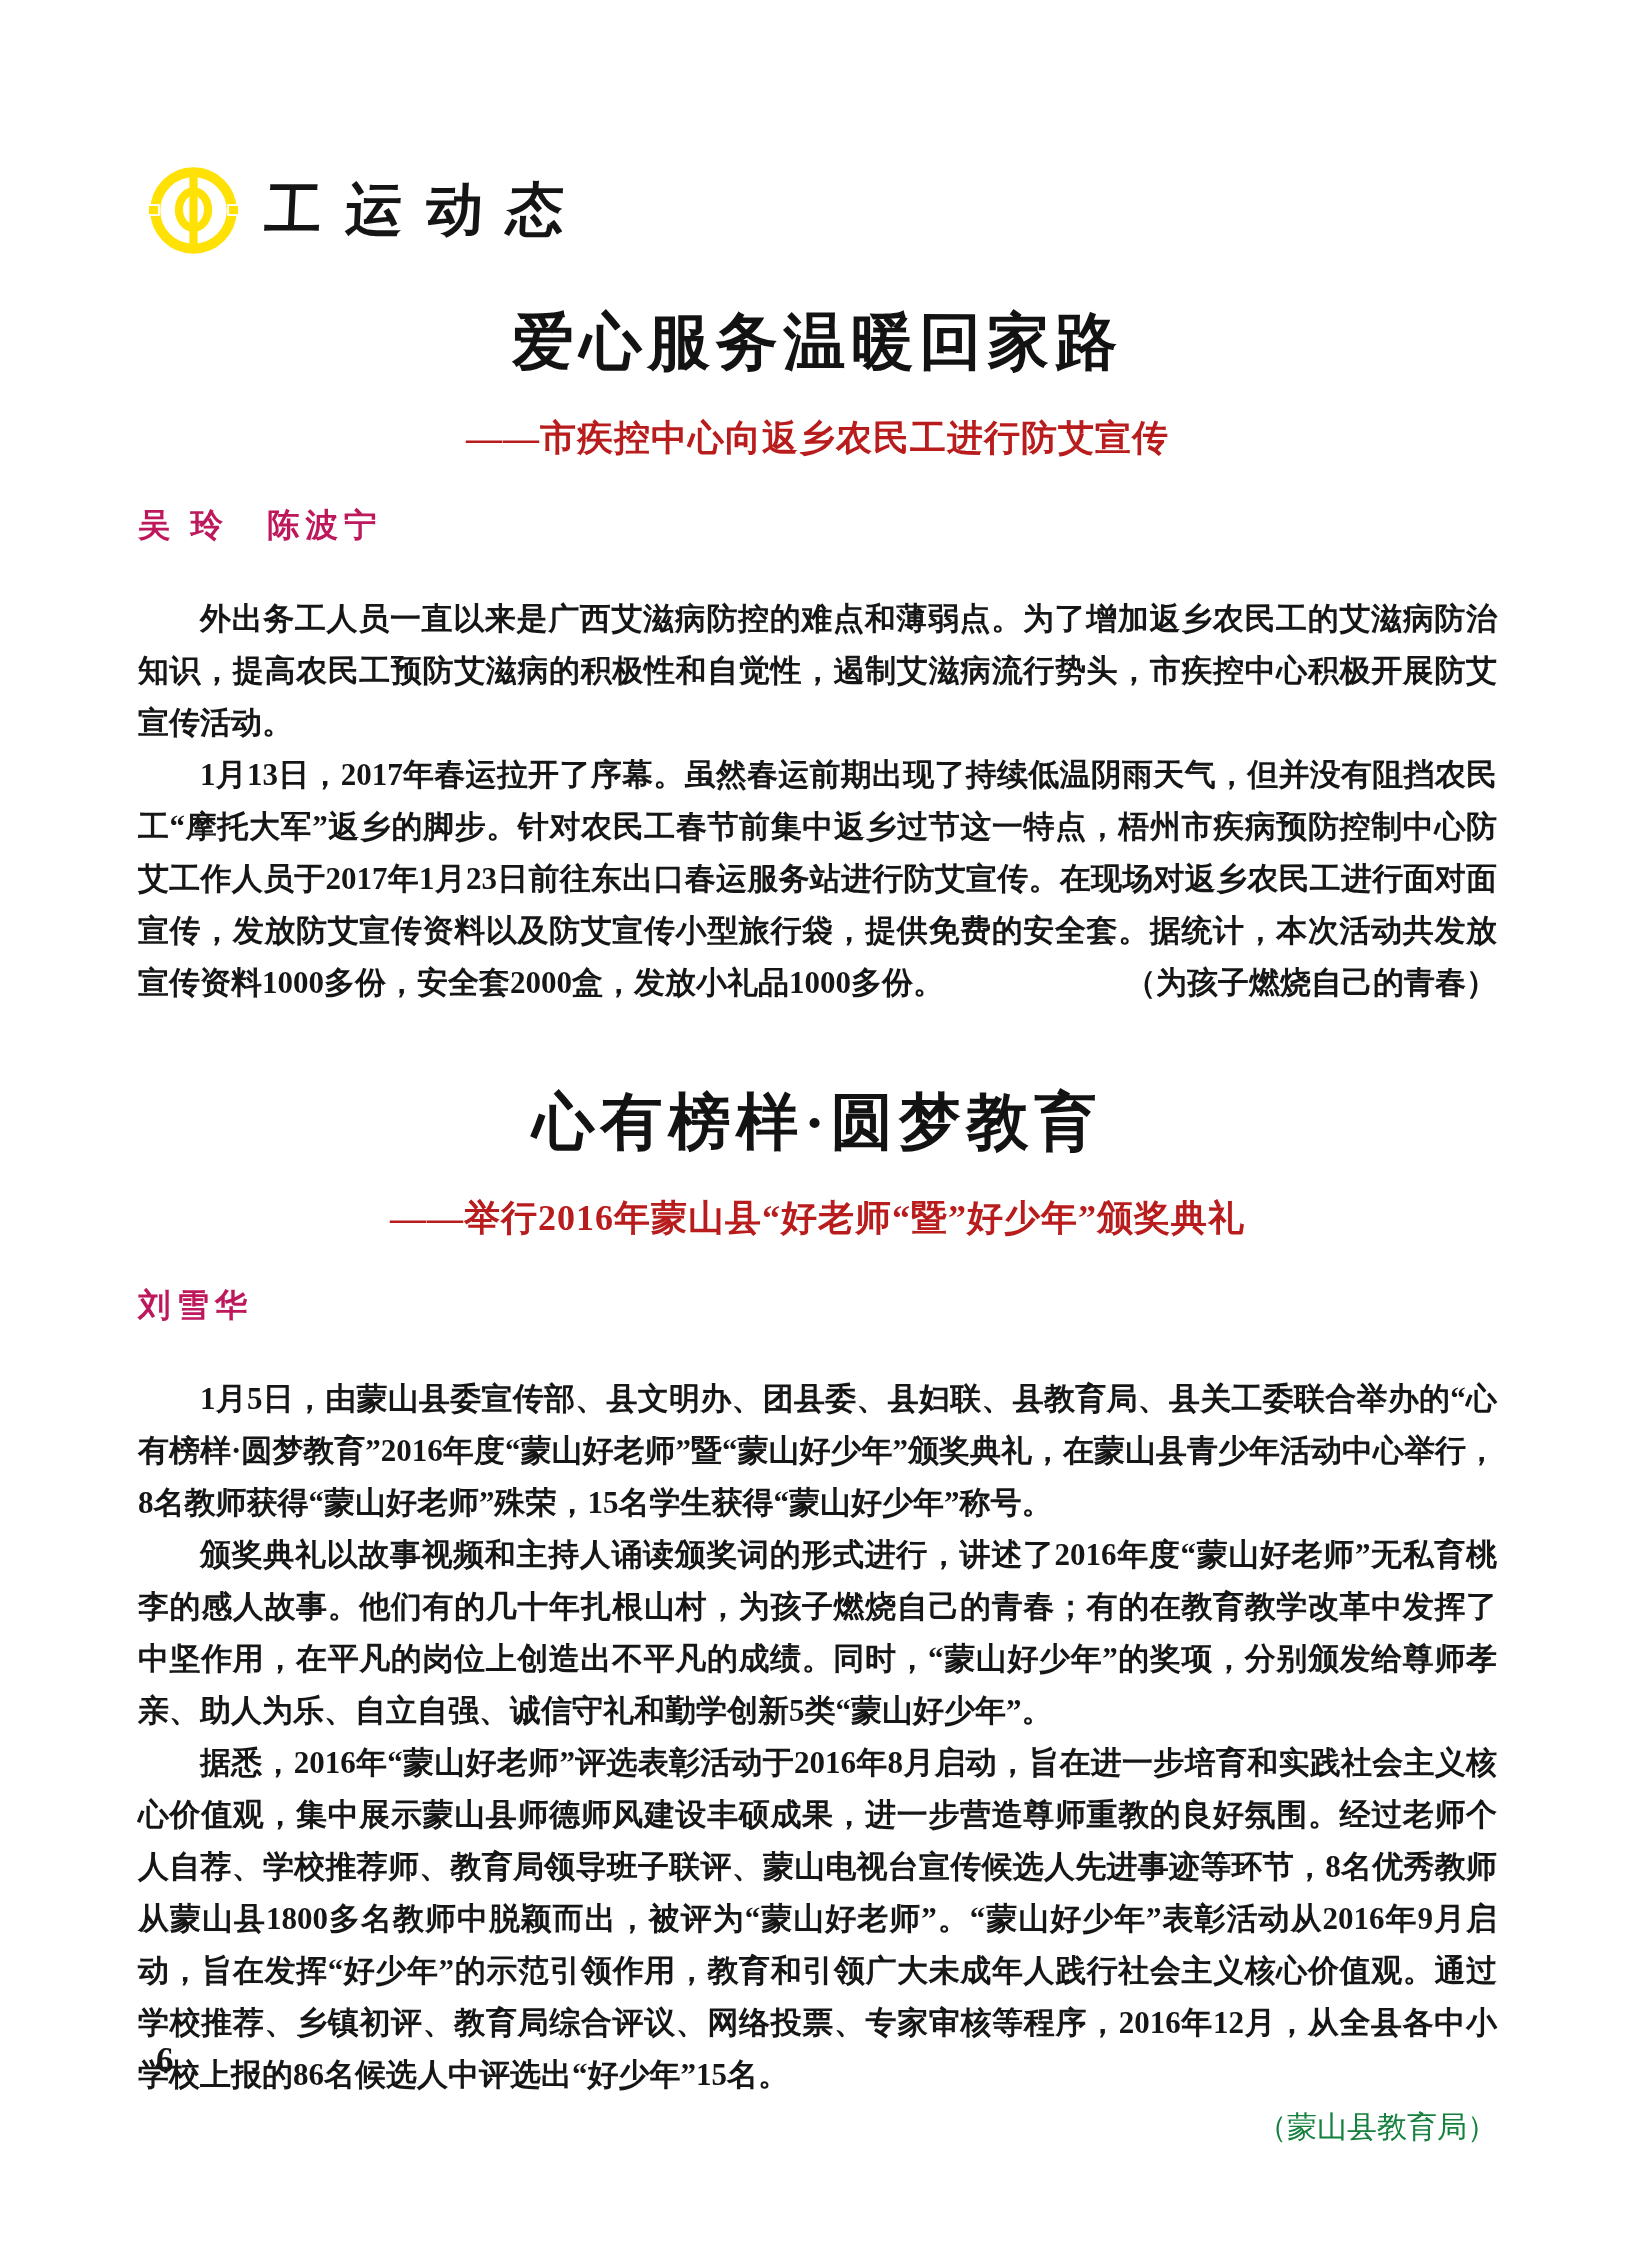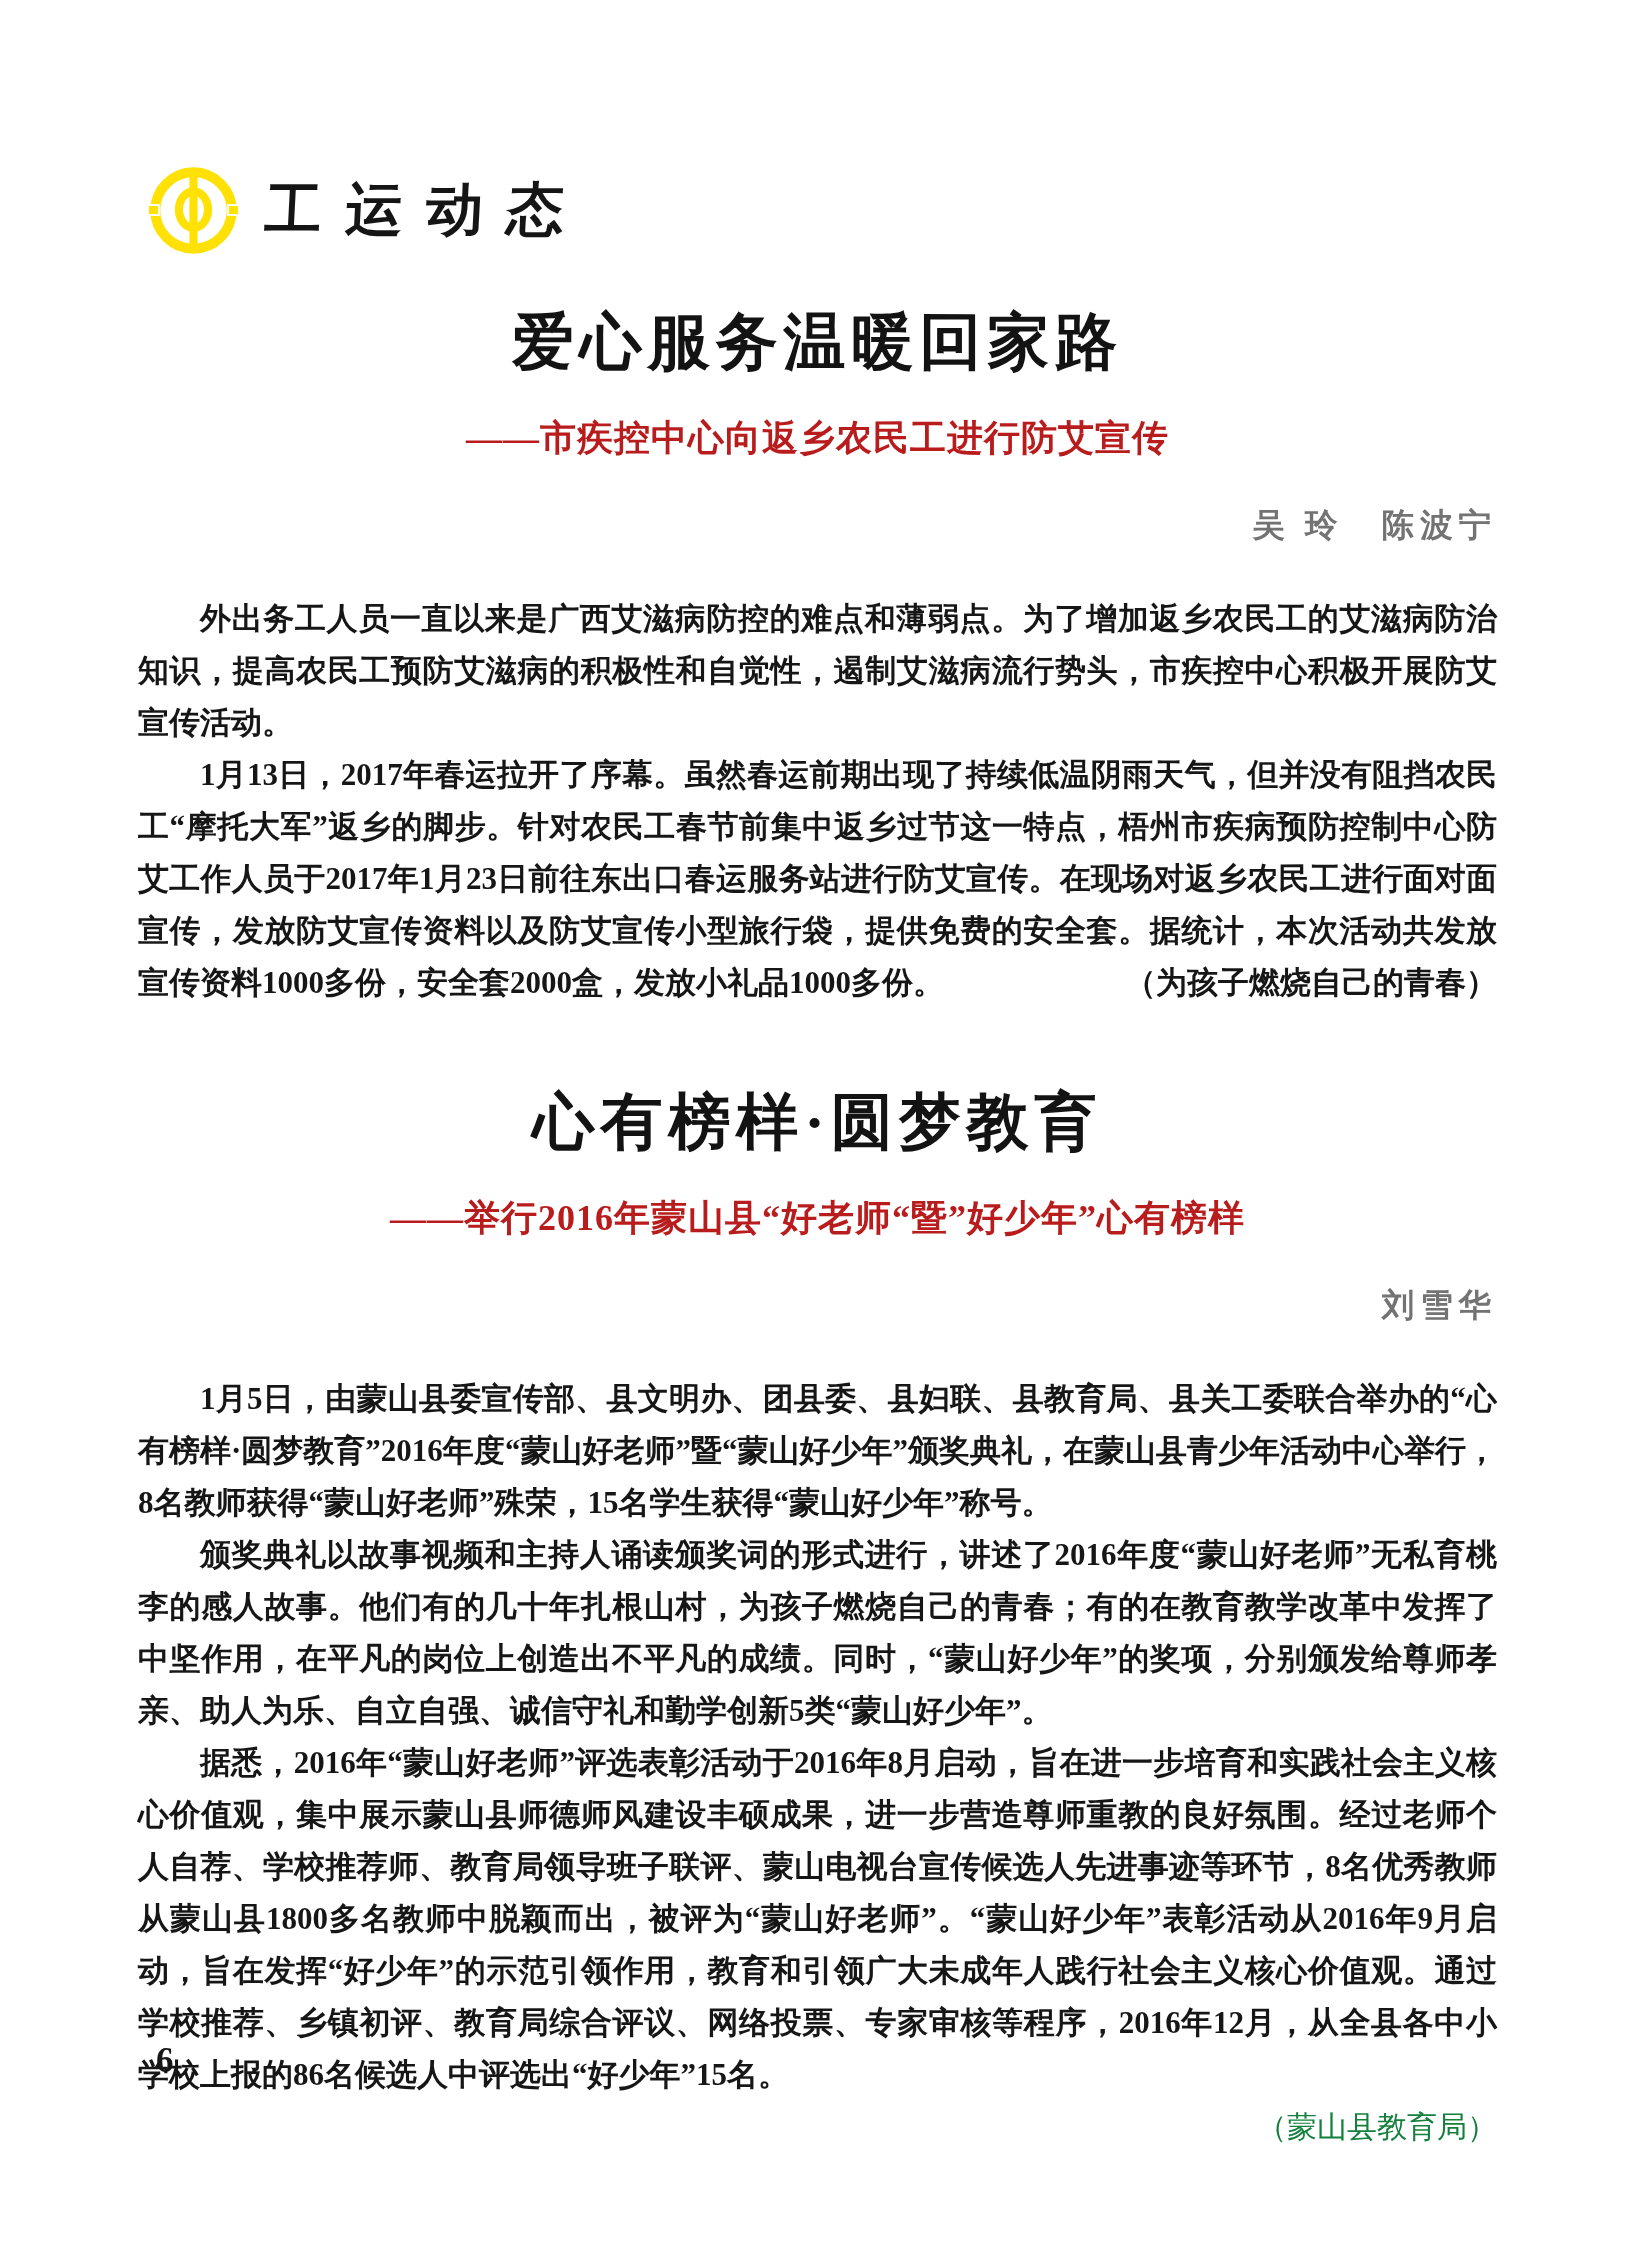--- a/index.html
+++ b/index.html
@@ -38,25 +38,25 @@
     color:#131313;
   }
   .article-subtitle {
     text-align:center;
     font-size:36px; font-weight:bold;
     margin-top:29.6px;
     letter-spacing:1px;
     color:#b91c1c;
   }
   .article-authors {
-    text-align:right;
+    text-align:left;
     font-size:32.5px; font-weight:bold;
     margin-top:41px;
     letter-spacing:5.9px;
-    color:#737373;
+    color:#be185d;
   }
   .article-body { margin-top:45px; }
   .article-body p {
     font-size:31px;
     line-height:52px;
     text-align:justify;
     text-indent:2em;
     font-weight:600;
     color:#161616;
   }
@@ -106,21 +106,21 @@
     <div class="article-subtitle">——市疾控中心向返乡农民工进行防艾宣传</div>
     <div class="article-authors">吴 玲　陈波宁</div>
     <div class="article-body">
       <p>外出务工人员一直以来是广西艾滋病防控的难点和薄弱点。为了增加返乡农民工的艾滋病防治知识，提高农民工预防艾滋病的积极性和自觉性，遏制艾滋病流行势头，市疾控中心积极开展防艾宣传活动。</p>
       <p><span>1月13日，2017年春运拉开了序幕。虽然春运前期出现了持续低温阴雨天气，但并没有阻挡农民工“摩托大军”返乡的脚步。针对农民工春节前集中返乡过节这一特点，梧州市疾病预防控制中心防艾工作人员于2017年1月23日前往东出口春运服务站进行防艾宣传。在现场对返乡农民工进行面对面宣传，发放防艾宣传资料以及防艾宣传小型旅行袋，提供免费的安全套。据统计，本次活动共发放宣传资料1000多份，安全套2000盒，发放小礼品1000多份。</span><span class="attribution-inline">（为孩子燃烧自己的青春）</span></p>
     </div>
   </div>
 
   <div class="article" id="article2">
     <div class="article-title">心有榜样·圆梦教育</div>
-    <div class="article-subtitle">——举行2016年蒙山县“好老师“暨”好少年”心有榜样</div>
+    <div class="article-subtitle">——举行2016年蒙山县“好老师“暨”好少年”颁奖典礼</div>
     <div class="article-authors">刘雪华</div>
     <div class="article-body">
       <p>1月5日，由蒙山县委宣传部、县文明办、团县委、县妇联、县教育局、县关工委联合举办的“心有榜样·圆梦教育”2016年度“蒙山好老师”暨“蒙山好少年”颁奖典礼，在蒙山县青少年活动中心举行，8名教师获得“蒙山好老师”殊荣，15名学生获得“蒙山好少年”称号。</p>
       <p>颁奖典礼以故事视频和主持人诵读颁奖词的形式进行，讲述了2016年度“蒙山好老师”无私育桃李的感人故事。他们有的几十年扎根山村，为孩子燃烧自己的青春；有的在教育教学改革中发挥了中坚作用，在平凡的岗位上创造出不平凡的成绩。同时，“蒙山好少年”的奖项，分别颁发给尊师孝亲、助人为乐、自立自强、诚信守礼和勤学创新5类“蒙山好少年”。</p>
       <p>据悉，2016年“蒙山好老师”评选表彰活动于2016年8月启动，旨在进一步培育和实践社会主义核心价值观，集中展示蒙山县师德师风建设丰硕成果，进一步营造尊师重教的良好氛围。经过老师个人自荐、学校推荐师、教育局领导班子联评、蒙山电视台宣传候选人先进事迹等环节，8名优秀教师从蒙山县1800多名教师中脱颖而出，被评为“蒙山好老师”。“蒙山好少年”表彰活动从2016年9月启动，旨在发挥“好少年”的示范引领作用，教育和引领广大未成年人践行社会主义核心价值观。通过学校推荐、乡镇初评、教育局综合评议、网络投票、专家审核等程序，2016年12月，从全县各中小学校上报的86名候选人中评选出“好少年”15名。</p>
       <div class="attribution-line">（蒙山县教育局）</div>
     </div>
   </div>
 
   <div class="page-number">6</div>

